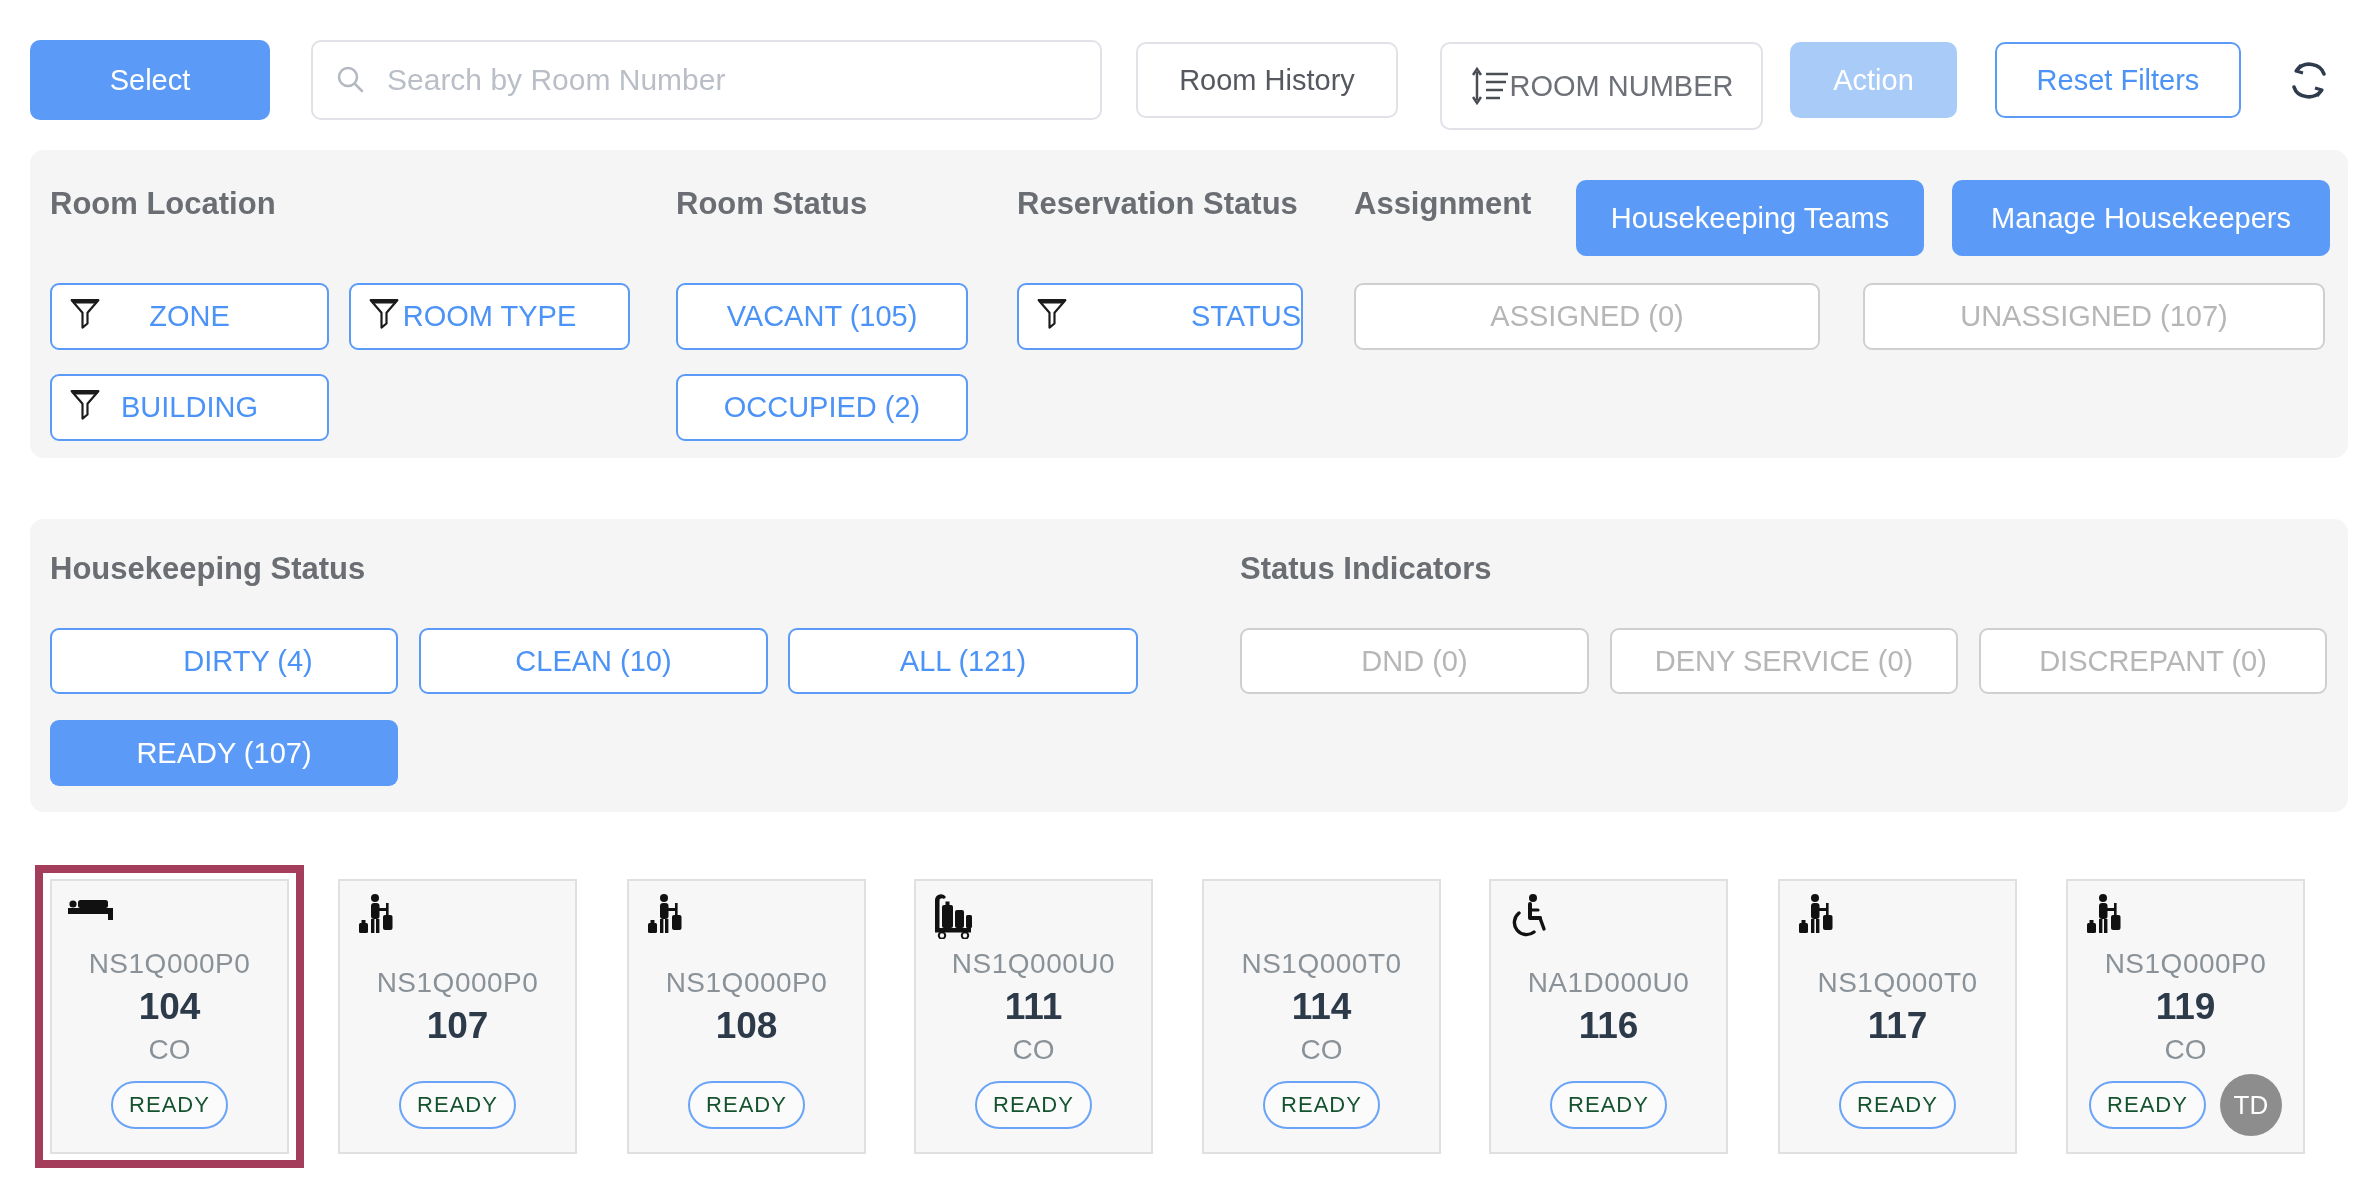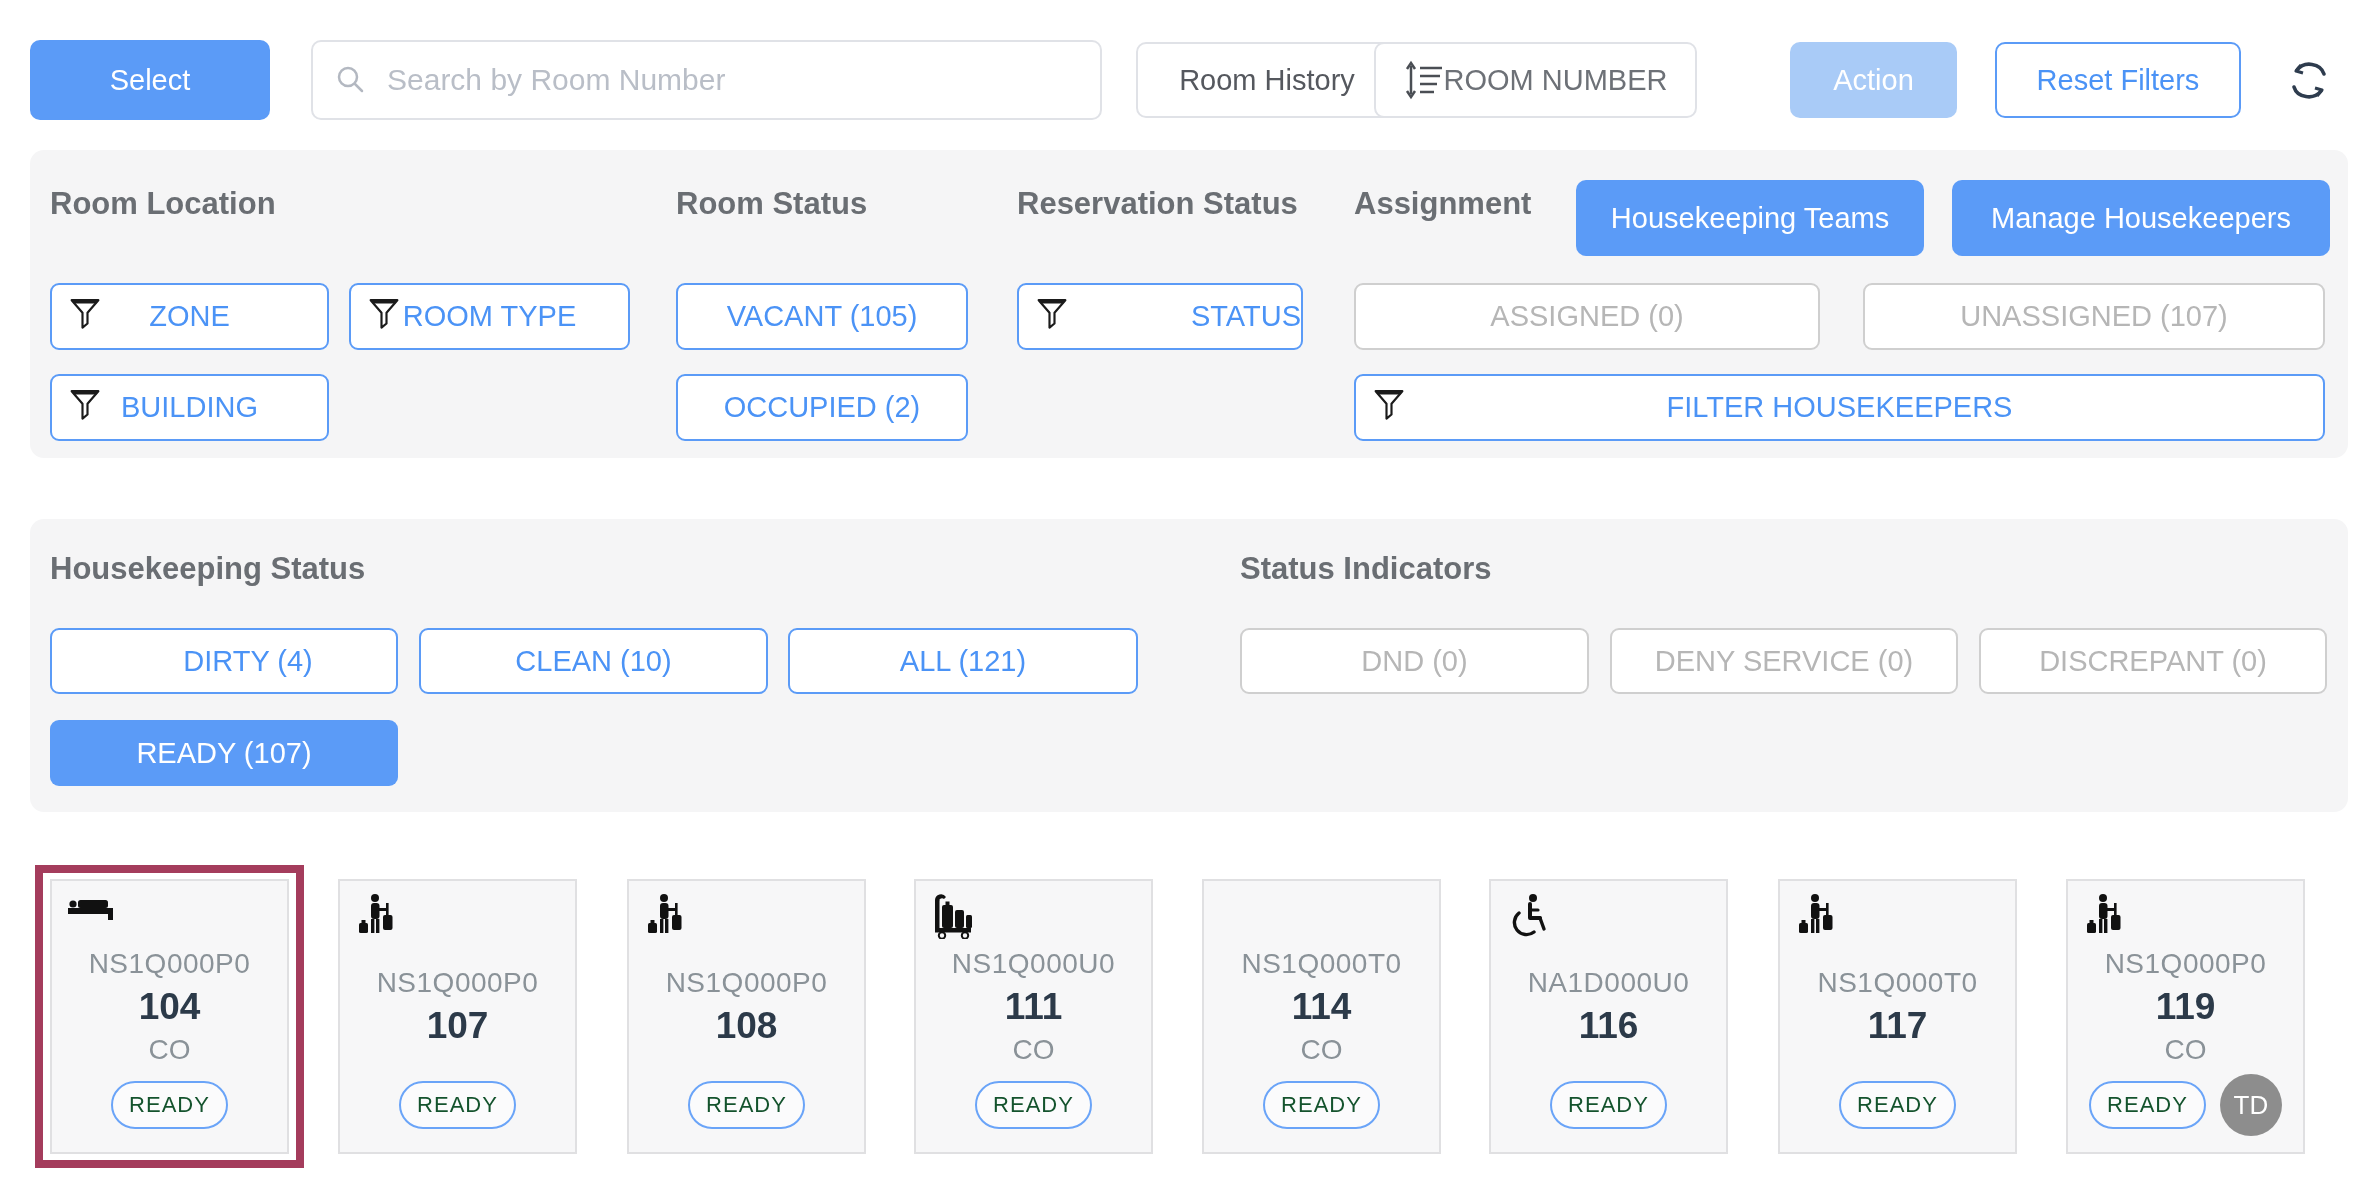--- a/index.html
+++ b/index.html
@@ -17,21 +17,21 @@
 
   #select-btn { left:30px; top:40px; width:240px; height:80px; }
   #search-wrap { left:311px; top:40px; width:791px; height:80px;
       border:2px solid #e0e2e7; border-radius:10px; background:#fff;
       display:flex; align-items:center; padding-left:22px; }
   #search-input { border:none; outline:none; flex:1; font-size:30px;
       color:#55585e; background:transparent; margin-left:20px;
       font-family:"Liberation Sans",sans-serif; }
   #search-input::placeholder { color:#b9bec7; }
   #room-history-btn { left:1136px; top:42px; width:262px; height:76px; }
-  #sort-btn { left:1374px; top:42px; width:323px; height:76px; color:#6d7177; }
+  #sort-btn { left:1440px; top:42px; width:323px; height:88px; color:#6d7177; }
   #action-btn { left:1790px; top:42px; width:167px; height:76px; }
   #reset-btn { left:1995px; top:42px; width:246px; height:76px; border-width:2px; }
   #refresh-btn { left:2281px; top:55px; width:56px; height:52px;
       display:flex; align-items:center; justify-content:center; cursor:pointer; background:none; border:none; }
 
   
   .panel { background:#f5f5f6; border-radius:14px; position:absolute; }
   #panel-filters { left:30px; top:150px; width:2318px; height:308px; }
   #panel-hk      { left:30px; top:519px; width:2318px; height:293px; }
   .section-title { position:absolute; font-size:31px; font-weight:bold; color:#6a6e73; }
@@ -160,29 +160,20 @@
       <svg width="30" height="36" viewBox="0 0 36 40">
           <path d="M2 4h32L21 19v13l-6 5V19L2 4z" fill="none" stroke="#1b1b1b" stroke-width="2.6" stroke-linejoin="round"></path>
           <path d="M2 4h32l-2.5 4h-27z" fill="#1b1b1b"></path>
         </svg>
     </span>
     <span>BUILDING</span>
   </button>
   <button class="fbtn fbtn-blue" style="left:646px; top:224px; width:292px;">
     <span>OCCUPIED (2)</span>
   </button>
-  <button class="fbtn fbtn-blue" style="left:1324px; top:224px; width:971px;">
-    <span class="funnel">
-      <svg width="30" height="36" viewBox="0 0 36 40">
-          <path d="M2 4h32L21 19v13l-6 5V19L2 4z" fill="none" stroke="#1b1b1b" stroke-width="2.6" stroke-linejoin="round"></path>
-          <path d="M2 4h32l-2.5 4h-27z" fill="#1b1b1b"></path>
-        </svg>
-    </span>
-    <span>FILTER HOUSEKEEPERS</span>
-  </button>
 </div>
 
 <div class="panel" id="panel-hk">
   <div class="section-title" style="left:20px; top:32px;">Housekeeping Status</div>
   <div class="section-title" style="left:1210px; top:32px;">Status Indicators</div>
 
   <button class="fbtn fbtn-blue" style="left:20px; top:109px; width:348px; height:66px;padding-left:48px;">
     <span>DIRTY (4)</span>
   </button>
   <button class="fbtn fbtn-blue" style="left:389px; top:109px; width:349px; height:66px;">

